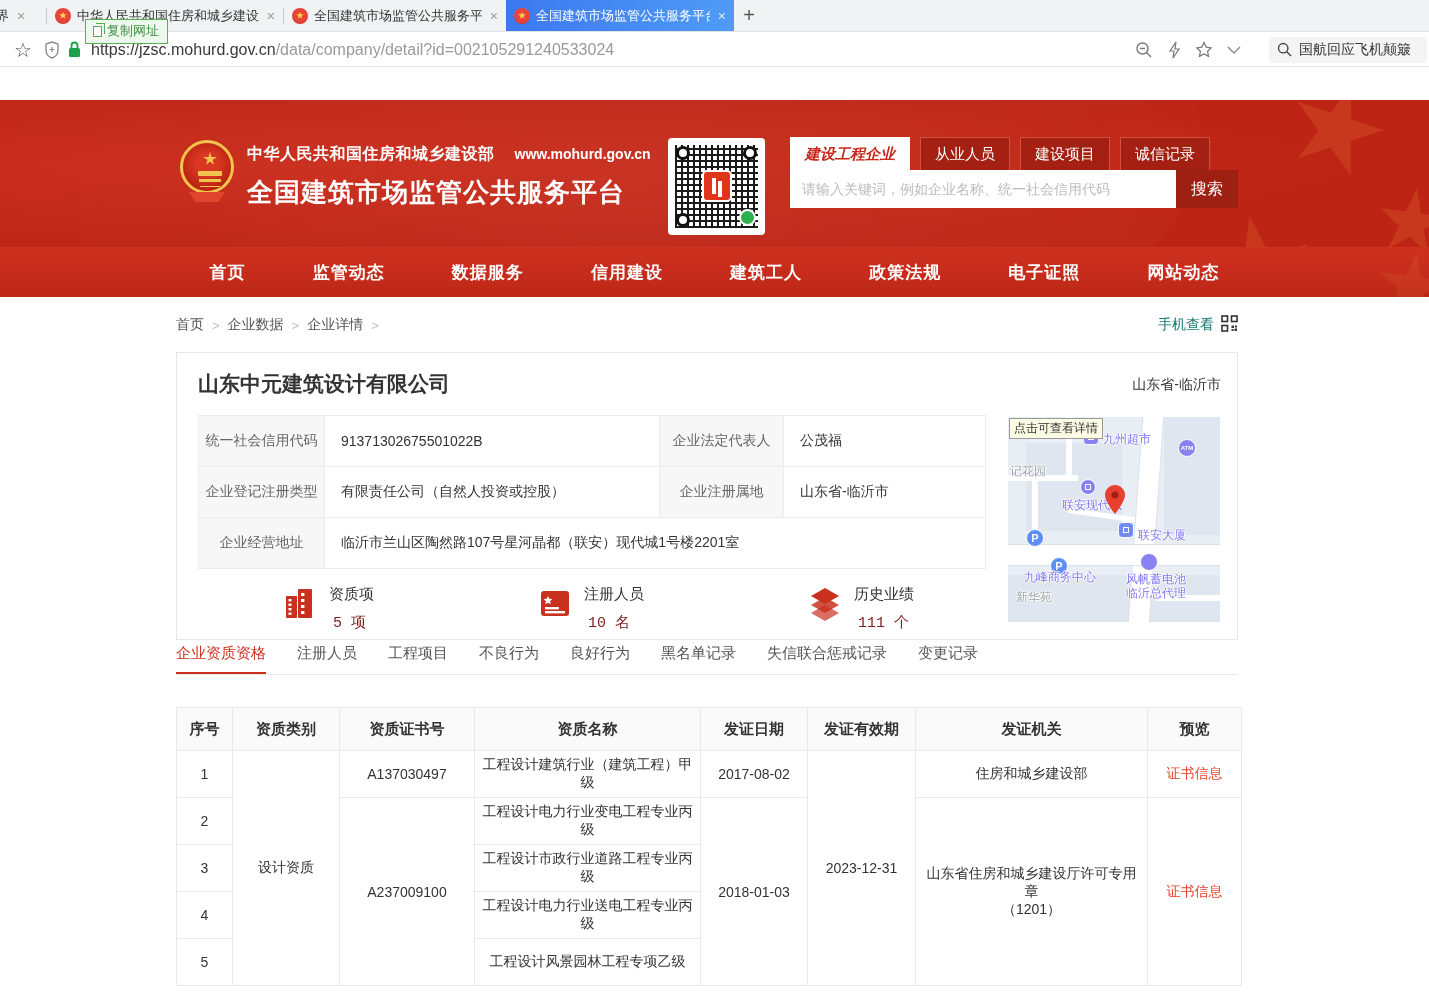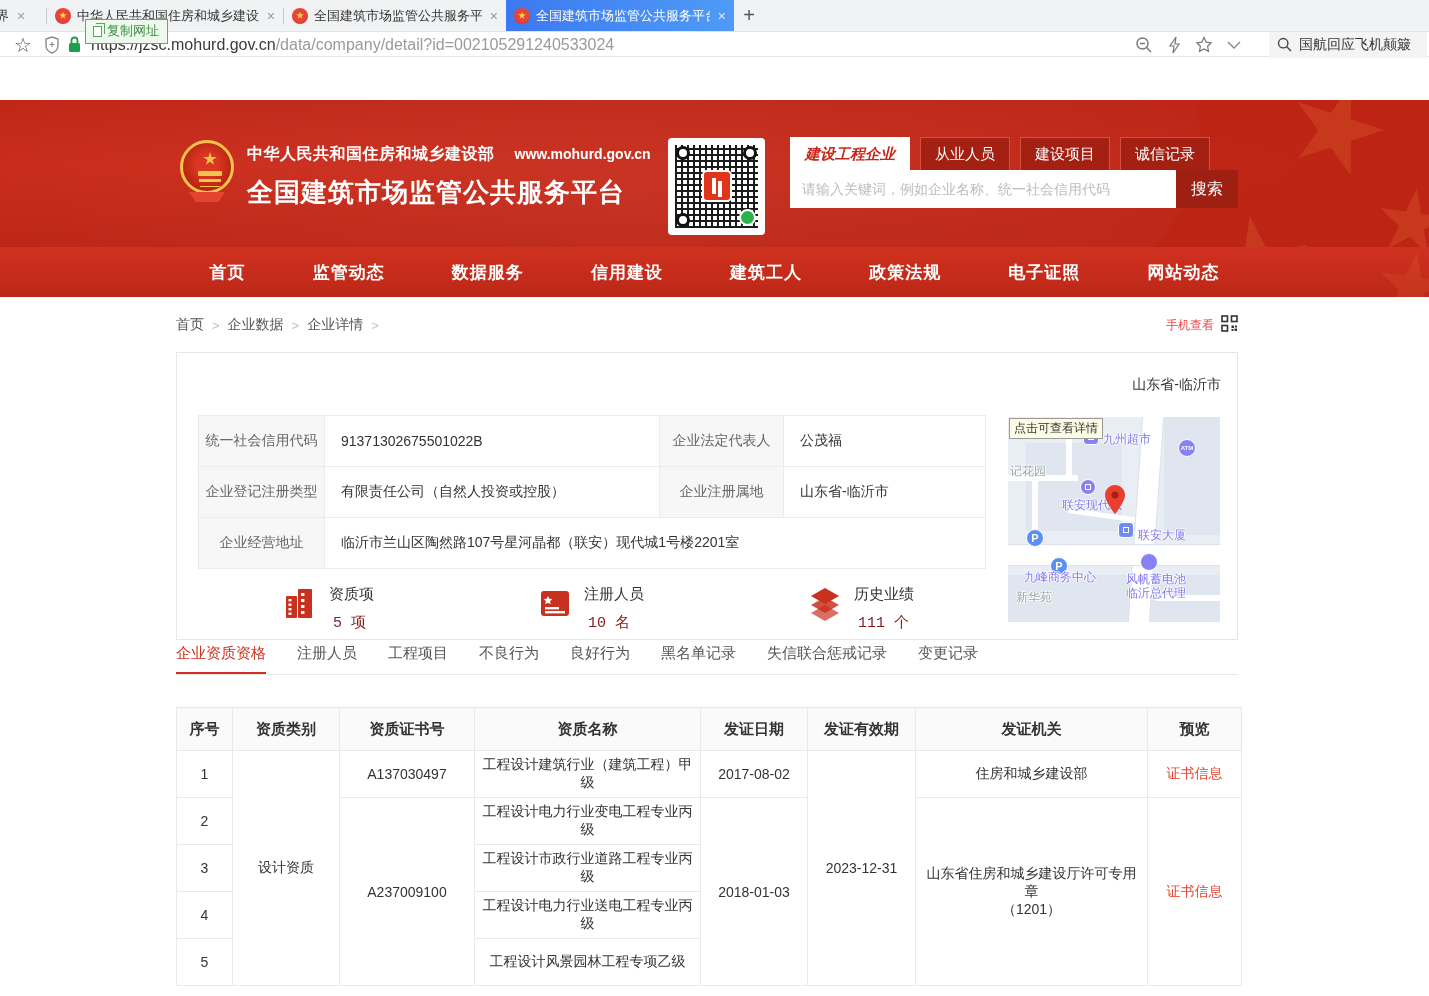--- a/index.html
+++ b/index.html
@@ -20,21 +20,21 @@
     clip-path:polygon(50% 0%,61% 35%,98% 35%,68% 57%,79% 91%,50% 70%,21% 91%,32% 57%,2% 35%,39% 35%); }
   .tab.active { background:linear-gradient(90deg,#3c78f0,#4f9bf6); color:#fff; border-radius:0; }
   .tab.active .tab-close { color:#dbe8ff; }
   .newtab { width:30px; display:flex; align-items:center; justify-content:center; font-size:20px; color:#555; cursor:pointer; }
 
   .copy-tooltip { position:absolute; left:85px; top:19px; z-index:60; background:#eef9ee; border:1px solid #56b056; color:#3f8f45; font-size:13px; padding:2px 8px 3px 7px; display:flex; align-items:center; gap:5px; }
   .copy-icon { width:9px; height:11px; border:1px solid #5aa95a; background:#fff; position:relative; display:inline-block; }
   .copy-icon::before { content:""; position:absolute; left:2px; top:-4px; width:8px; height:10px; border:1px solid #5aa95a; border-left:none; border-bottom:none; }
 
   
-  .urlbar { position:absolute; left:0; top:33px; width:1429px; height:24px; background:#fff; border-bottom:1px solid #e6e6e6; display:flex; align-items:center; }
+  .urlbar { position:absolute; left:0; top:33px; width:1429px; height:34px; background:#fff; border-bottom:1px solid #e6e6e6; display:flex; align-items:center; }
   .ic { display:inline-flex; align-items:center; justify-content:center; cursor:pointer; }
   .ic-bookmark { font-size:20px; color:#555; margin-left:10px; width:26px; }
   .ic-bookmark::before { content:"☆"; }
   .url-ic { margin-left:8px; }
   .url-text { margin-left:10px; font-size:16px; white-space:nowrap; cursor:text; }
   .url-host { color:#3a3a3a; }
   .url-path { color:#9a9a9a; }
   .urlbar-right { margin-left:auto; display:flex; align-items:center; gap:14px; padding-right:0; }
   .quickbox { width:158px; height:26px; background:#f4f4f4; border-radius:2px; display:flex; align-items:center; gap:7px; padding:0 8px; margin-left:14px; margin-right:2px; cursor:pointer; }
   .quick-text { font-size:14px; color:#333; white-space:nowrap; }
@@ -84,21 +84,21 @@
   .navbar { position:absolute; left:0; top:247px; width:1429px; height:50px; background:linear-gradient(180deg,#cf3120,#bd2716); overflow:hidden; }
   .navbar .deco-star { background:rgba(238,126,66,0.15); }
   .navwrap { position:absolute; left:176px; width:1077px; height:50px; display:flex; justify-content:space-around; align-items:center; }
   .navitem { color:#fff; font-size:17px; font-weight:bold; cursor:pointer; letter-spacing:1px; }
 
   
   .breadcrumb { position:absolute; left:176px; top:314px; width:1062px; height:22px; font-size:14px; color:#555; display:flex; align-items:center; }
   .bc-link { cursor:pointer; }
   .bc-sep { color:#c0c0c0; margin:0 8px; font-size:13px; }
   .bc-right { margin-left:auto; display:flex; align-items:center; gap:7px; cursor:pointer; }
-  .bc-mobile { color:#ef4444; font-size:12px; }
+  .bc-mobile { color:#0f766e; font-size:14px; }
 
   
   .card { position:absolute; left:176px; top:352px; width:1062px; height:288px; border:1px solid #e7e7e7; background:#fff; }
   .c-title { position:absolute; left:21px; top:17px; font-size:21px; font-weight:bold; color:#333; }
   .c-region { position:absolute; right:16px; top:23px; font-size:14px; color:#333; }
   .info-table { position:absolute; left:21px; top:62px; border-collapse:collapse; table-layout:fixed; }
   .info-table td { border:1px solid #ececec; height:51px; font-size:14px; }
   .info-table td.lbl { background:#f7f7f7; color:#666; text-align:center; width:126px; }
   .info-table td.lbl2 { width:124px; }
   .info-table td.val { color:#333; padding-left:16px; width:335px; }
@@ -311,20 +311,21 @@
               <rect x="14" y="10.5" width="2" height="2"></rect>
               <rect x="10.5" y="14" width="2" height="2"></rect>
               <rect x="13.5" y="13.5" width="2.5" height="2.5"></rect>
             </g>
           </svg>
       </span>
     </span>
   </div>
 
   <div class="card">
+    <div class="c-title">山东中元建筑设计有限公司</div>
     <div class="c-region">山东省-临沂市</div>
 
     <table class="info-table">
       <tbody>
           <tr>
         <td class="lbl">统一社会信用代码</td>
         <td class="val">91371302675501022B</td>
         <td class="lbl lbl2">企业法定代表人</td>
         <td class="val val2">公茂福</td>
       </tr>

